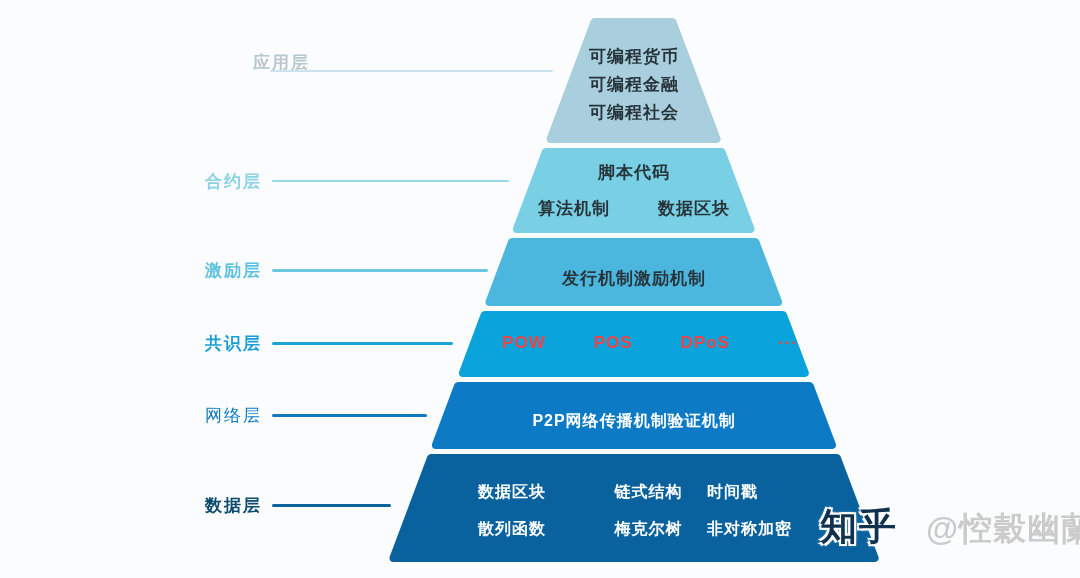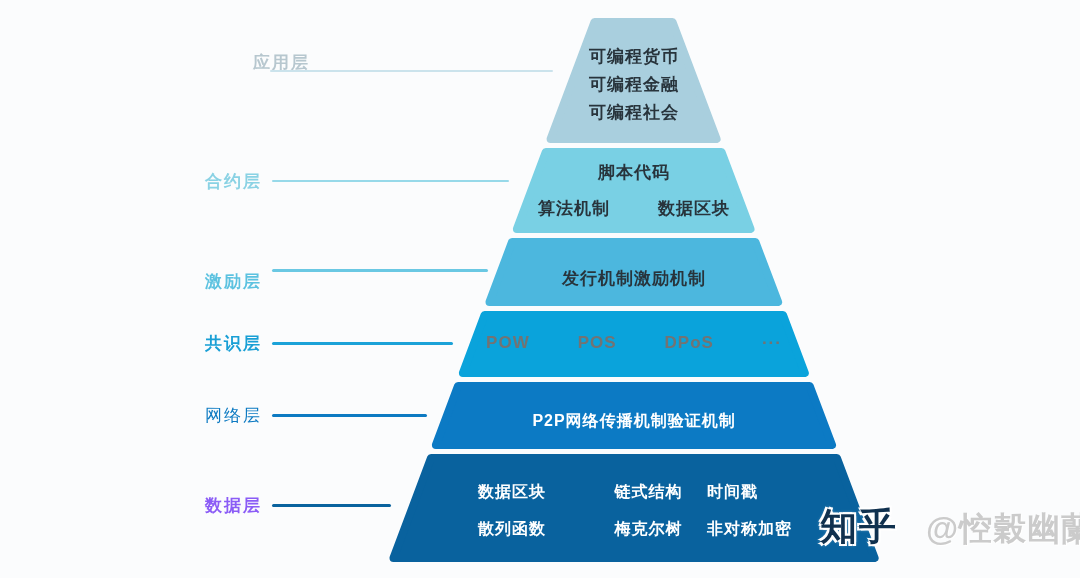--- a/index.html
+++ b/index.html
@@ -7,41 +7,41 @@
     position:relative;width:1080px;height:578px;overflow:hidden;
     background:#fbfcfd;
     font-family:"Liberation Sans","DejaVu Sans",sans-serif;
   }
   svg.pyramid{position:absolute;left:0;top:0;}
   svg.pyramid polygon{stroke-width:8;stroke-linejoin:round;}
 
   
   .ltxt{position:absolute;transform:translateX(-50%);left:634px;text-align:center;white-space:nowrap;}
   .dark{color:#28343c;}
-  .navy{color:#737373;}
+  .navy{color:#ef4444;margin-left:16px;}
   .white{color:#ffffff;}
   .fs17{font-size:17px;font-weight:600;letter-spacing:1px;}
   .fs16{font-size:16px;font-weight:600;letter-spacing:1px;}
   .row{display:flex;justify-content:center;}
   .g36{gap:48px;} .g38{font-family:Liberation Mono, monospace;} .g30{}
   .stack{line-height:28px;}
   
   .dgrid-row{position:absolute;left:478px;display:flex;text-align:left;}
   .dgrid-row span{display:inline-block;}
   .c1{width:112px;} .c2{width:117px;text-align:center;}
 
   
   .axis-label{position:absolute;left:205px;font-size:17px;font-weight:600;letter-spacing:2px;white-space:nowrap;}
   .axis-line{position:absolute;border-radius:2px;}
   .al-1{color:#b7c7cf;} .ln-1{left:270px;top:70px;width:283px;height:2px;background:#cbe3ec;}
   .al-2{color:#8ad2e4;} .ln-2{left:272px;top:180px;width:237px;height:2px;background:#97d9e9;}
   .al-3{color:#5cc2e0;} .ln-3{left:272px;top:269px;width:216px;height:3px;background:#6ac8e3;}
   .al-4{color:#199fd5;} .ln-4{left:272px;top:342px;width:181px;height:3px;background:#1ba2d8;}
   .al-5{color:#0d7ac2;font-weight:400;} .ln-5{left:272px;top:414px;width:155px;height:3px;background:#0d7ac2;}
-  .al-6{color:#8b5cf6;font-weight:700;} .ln-6{left:272px;top:504px;width:119px;height:3px;background:#0a639e;}
+  .al-6{color:#0c4a6e;font-weight:700;} .ln-6{left:272px;top:504px;width:119px;height:3px;background:#0a639e;}
 
   
   .watermark{position:absolute;left:820px;top:502px;display:flex;align-items:flex-end;gap:28px;white-space:nowrap;}
   .wm-brand{
     font-size:37px;font-weight:800;color:#10314f;letter-spacing:2px;
     text-shadow:-2px -2px 0 #fff,2px -2px 0 #fff,-2px 2px 0 #fff,2px 2px 0 #fff,0 0 4px #fff;
   }
   .wm-author{
     font-size:33px;font-weight:700;color:#cbcbcb;letter-spacing:1px;
     text-shadow:1px 1px 0 #ffffff;
@@ -103,21 +103,21 @@
     <span class="c2">梅克尔树</span>
     <span>非对称加密</span>
   </div>
 
   <div class="axis-label al-1" style="top:51px;margin-left:48px;">应用层</div>
   <div class="axis-line ln-1"></div>
 
   <div class="axis-label al-2" style="top:170px;">合约层</div>
   <div class="axis-line ln-2"></div>
 
-  <div class="axis-label al-3" style="top:259px;margin-top:11px;">激励层</div>
+  <div class="axis-label al-3" style="top:259px;">激励层</div>
   <div class="axis-line ln-3"></div>
 
   <div class="axis-label al-4" style="top:332px;">共识层</div>
   <div class="axis-line ln-4"></div>
 
   <div class="axis-label al-5" style="top:404px;">网络层</div>
   <div class="axis-line ln-5"></div>
 
   <div class="axis-label al-6" style="top:494px;">数据层</div>
   <div class="axis-line ln-6"></div>

